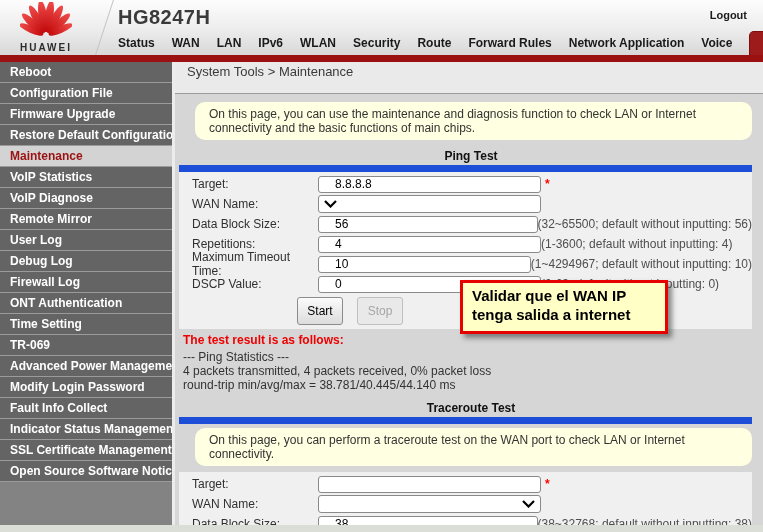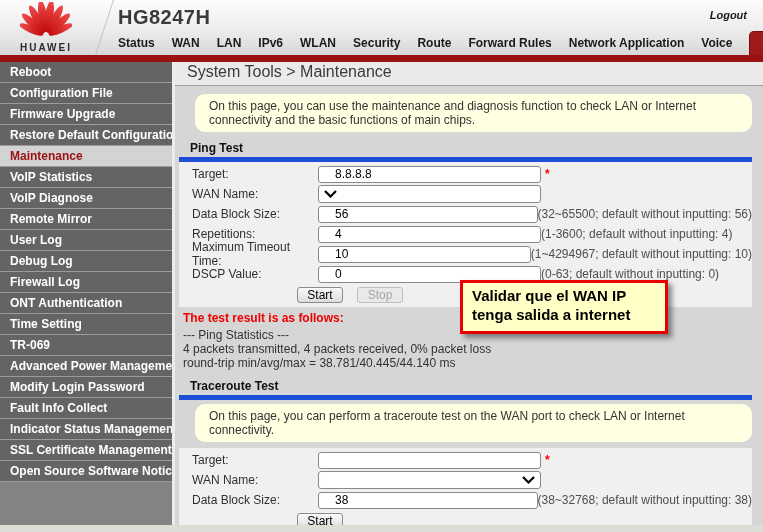--- a/index.html
+++ b/index.html
@@ -11,69 +11,69 @@
   }
   
   .hdr {
     height:55px; position:relative; flex:0 0 auto;
     background:linear-gradient(180deg,#FDFDFD 0%,#ECECEC 55%,#D8D8D8 100%);
   }
   .logo-block { position:absolute; left:20px; top:2px; width:70px; }
   .logo-brand { font-size:10px; font-weight:bold; letter-spacing:2px; color:#2B2B2B; margin-top:-2px; }
   .diag { position:absolute; left:104px; top:0; width:1px; height:55px; background:#C2C2C2; transform:skewX(-18deg); }
   .model { position:absolute; left:118px; top:6px; font-size:20px; font-weight:bold; color:#3A3A3A; letter-spacing:0.5px; }
-  .logout { position:absolute; right:16px; top:9px; font-size:11px; font-weight:bold; color:#1A1A1A; cursor:pointer; text-decoration:none;font-style:italic; }
+  .logout { position:absolute; right:16px; top:9px; font-size:11px; font-weight:bold; color:#1A1A1A; cursor:pointer; text-decoration:none; }
   .nav { position:absolute; left:118px; bottom:0; display:flex; align-items:flex-end; gap:17px; }
   .nav-item { font-size:12px; font-weight:bold; color:#1A1A1A; padding-bottom:5px; cursor:pointer; white-space:nowrap; }
   .nav-item.active {
     color:#FFF; background:var(--tab-red,#9E1B1B);
     border:1px solid #7C0B0B; border-bottom:none;
     border-radius:5px 5px 0 0; padding:4px 13px 5px;
   }
   .redbar { height:7px; background:var(--brand-red,#9B1111); flex:0 0 auto; }
   
   .bodyrow { flex:1; display:flex; min-height:0; }
   .sidebar { width:175px; flex:0 0 auto; background:#838383; border-right:3px solid #ECECEC; display:flex; flex-direction:column; }
   .side-item {
     height:21px; line-height:20px; background:var(--sidebar-item,#646464);
     color:#FFF; font-size:12px; font-weight:bold; padding-left:10px;
     border-bottom:1px solid #9B9B9B; cursor:pointer; white-space:nowrap; overflow:hidden;
   }
   .side-item.active { background:#D3D3D3; color:var(--sidebar-active-text,#9B1212); }
   .main { flex:1; display:flex; flex-direction:column; min-width:0; }
   .breadcrumb {
-    height:24px; line-height:19px; background:#EAEAEA; border-bottom:1px solid #9C9C9C;
-    font-size:16px; color:#3A3A3A; padding-left:12px; flex:0 0 auto;
+    height:32px; line-height:19px; background:#EAEAEA; border-bottom:1px solid #9C9C9C;
+    font-size:13px; color:#3A3A3A; padding-left:12px; flex:0 0 auto;
   }
   .scroll { flex:1; padding:0 11px 0 4px; overflow:hidden; }
   .notice {
     background:var(--notice-bg,#FFFFE1); color:#333; font-size:12px; line-height:14px;
     padding:5px 14px; margin:8px 0 0 16px;border-radius:10px;
   }
   .sec-title {
     font-size:12px; font-weight:bold; color:#111; padding:1px 0 2px 11px;
-    border-bottom:5px solid #1d4ed8; margin-top:8px;
+    border-bottom:7px solid #1d4ed8; margin-top:8px;text-align:center;
   }
   .panel { background:#F0F0F0; padding:2px 0 4px; }
   .row { display:flex; align-items:center; height:20px; padding-left:13px; font-size:12px; color:#303030; }
   .lbl { width:126px; flex:0 0 auto; }
   .inp {
     width:223px; height:17px; border:1px solid #8A8A8A; border-radius:3px;
     padding:0 16px; font-size:12px; font-family:"Liberation Sans",sans-serif; background:#FFF; color:#000;
   }
   .sel {
     width:223px; height:18px; border:1px solid #8A8A8A; border-radius:3px; background:#FFF;
     display:flex; align-items:center; justify-content:space-between; padding:0 5px; cursor:pointer;
   }
   .sel .val { font-size:12px; color:#000; white-space:nowrap; overflow:hidden; }
   .req { color:var(--required,#FF0000); margin-left:4px; font-weight:bold; }
   .hint { color:#4E4E4E; font-size:12px; white-space:nowrap; }
   .btn-row { display:flex; gap:14px; padding-left:118px; margin-top:3px; }
   .btn {
-    min-width:46px; height:16px; font-size:12px; font-family:"Liberation Sans",sans-serif;
+    min-width:46px; height:28px; font-size:12px; font-family:"Liberation Sans",sans-serif;
     background:linear-gradient(#FBFBFB,#DCDCDC); border:1px solid #8C8C8C; border-radius:3px;
     color:#000; cursor:pointer; padding:0 8px;
   }
   .btn:disabled { background:#E9E9E9; color:#A6A6A6; border-color:#BFBFBF; cursor:default; }
   .results { margin-top:4px; padding-left:4px; }
   .result-title { color:var(--result-red,#EE0000); font-weight:bold; font-size:12px; margin-bottom:3px; }
   .result-line { font-size:12px; color:#333; line-height:14px; }
   .bottom-strip { height:7px; background:#DBDED6; flex:0 0 auto; }
   
   .annotation {

